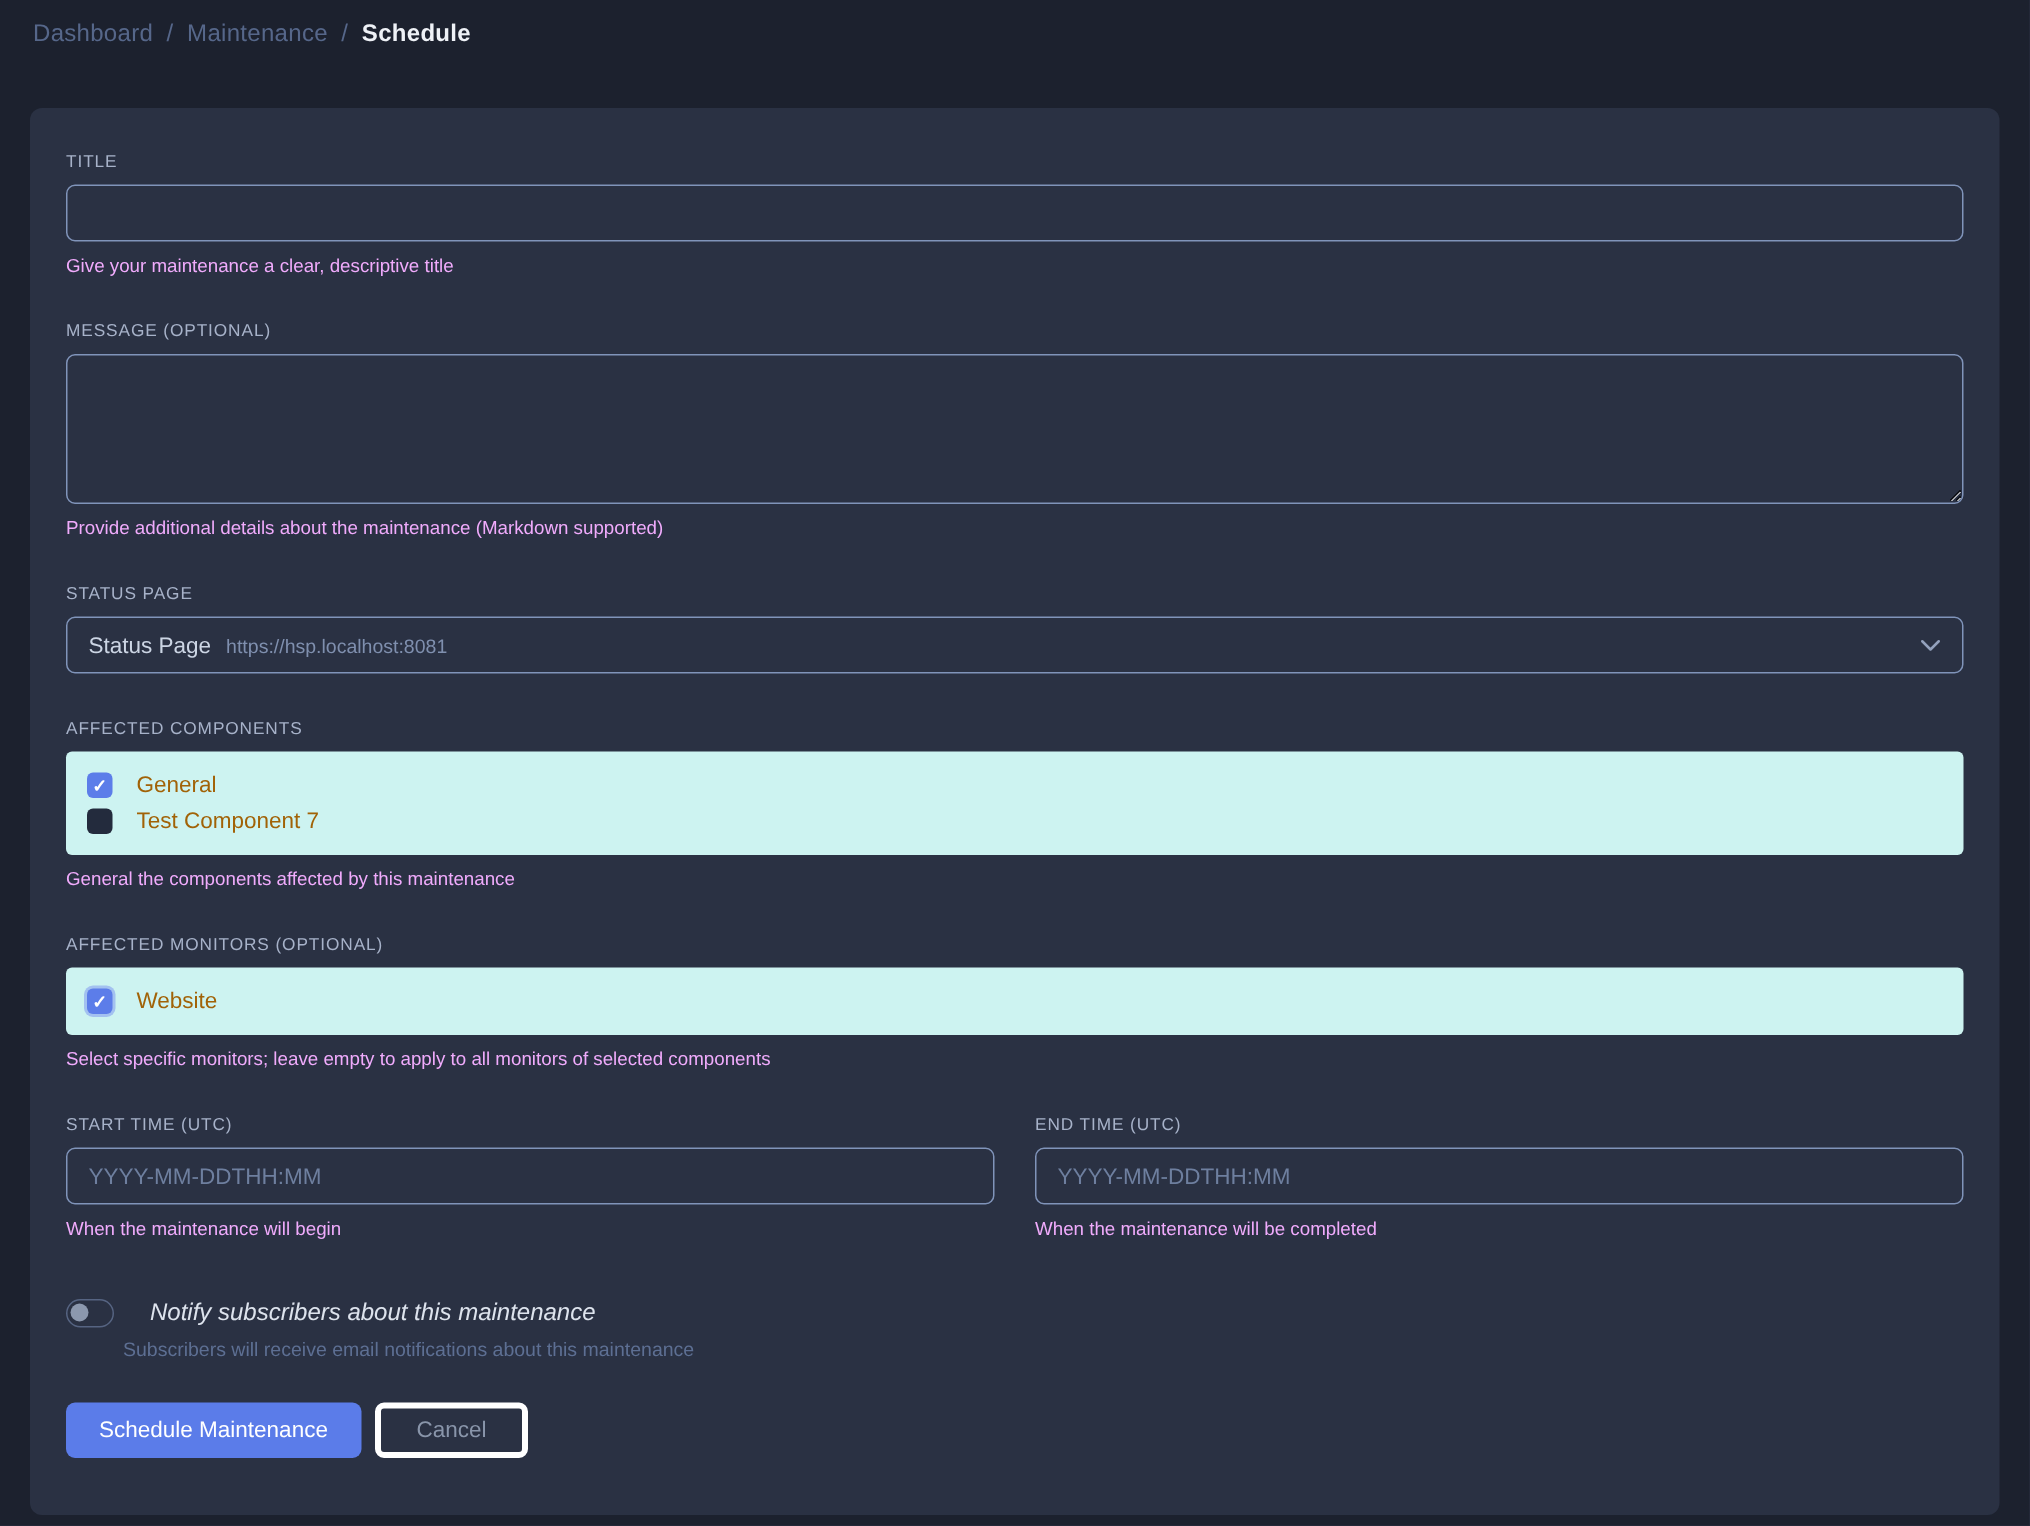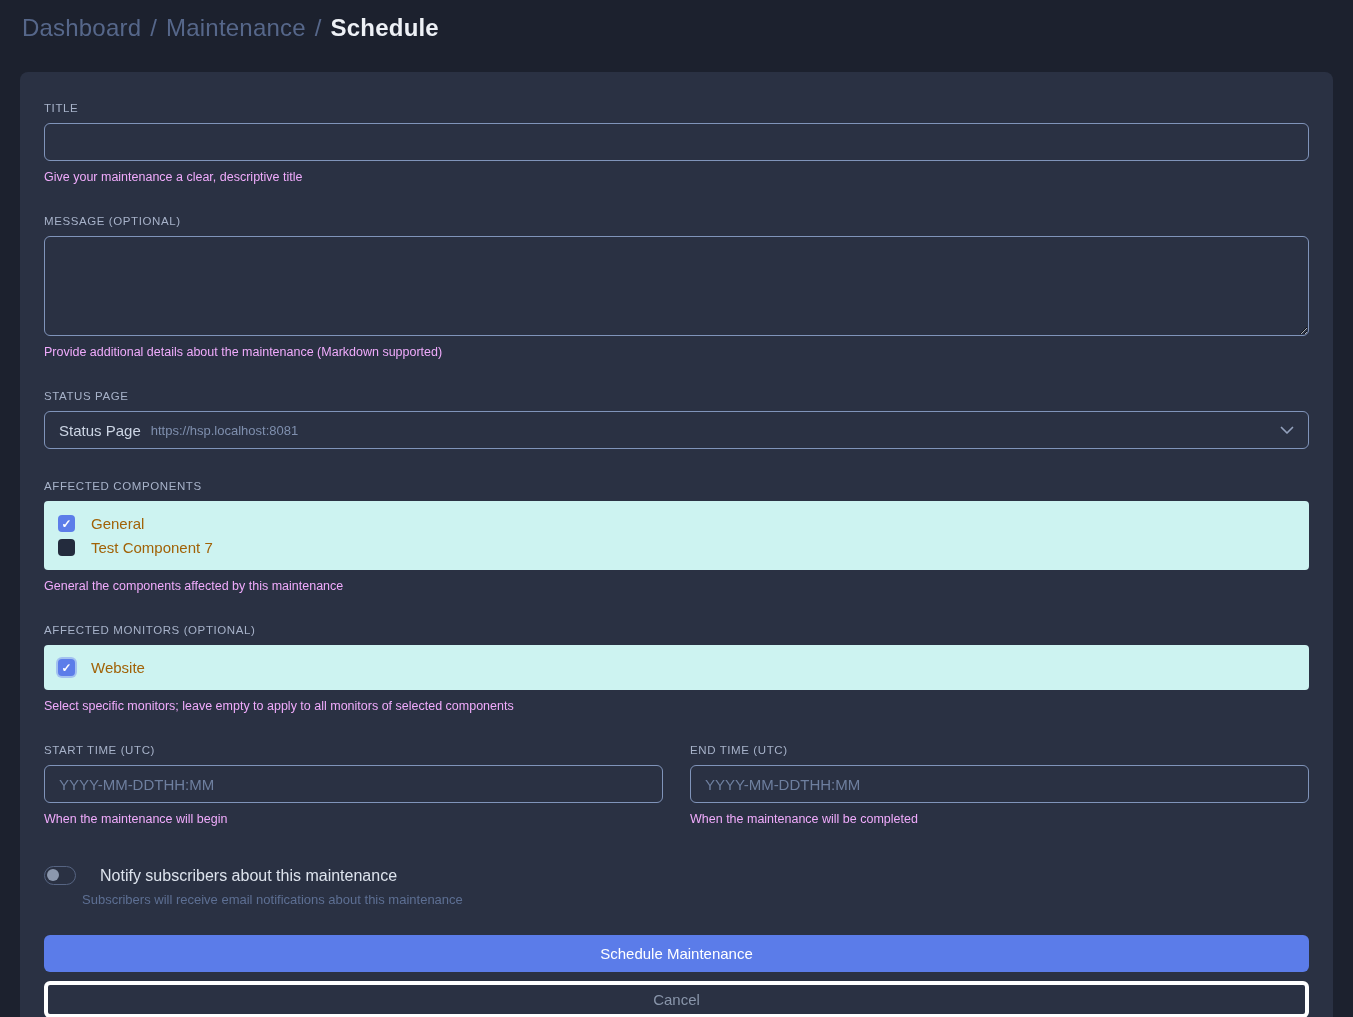--- a/index.html
+++ b/index.html
@@ -6,21 +6,21 @@
   html,body { width:1353px; height:1017px; }
   body {
     background:#1c212e;
     font-family:"Liberation Sans", sans-serif;
     color:#dce2ec;
     overflow:hidden;
   }
 
   
   .topbar { padding:14px 22px 0 22px; height:36px; }
-  .breadcrumb { font-size:24px; letter-spacing:.2px; display:flex; align-items:baseline; gap:9px; }
+  .breadcrumb { font-size:16px; letter-spacing:.2px; display:flex; align-items:baseline; gap:9px; }
   .bc-link { color:#56678a; cursor:pointer; }
   .bc-sep  { color:#56678a; }
   .bc-current { color:#eef1f6; font-weight:700; }
 
   
   .card {
     margin:36px 20px 16px 20px;
     background:#2a3143;
     border-radius:8px;
     padding:30px 24px 38px 24px;
@@ -87,41 +87,41 @@
   .checkbox.checked .tick { display:block; }
   .checkbox.focus-ring.checked { box-shadow:0 0 0 2px rgba(140,166,240,.65); }
   .check-label { margin-left:16px; font-size:15px; color:#a16207; }
 
   
   .two-col { display:flex; gap:27px; margin-bottom:40px; }
   .col { flex:1 1 0; }
 
   
   .toggle-section { margin-bottom:28px; }
-  .toggle-row { display:flex; align-items:center; }
+  .toggle-row { display:flex; align-items:center;font-style:italic; }
   .toggle {
     width:32px; height:19px;
     border:1.5px solid #566482;
     border-radius:10px;
     position:relative;
     cursor:pointer;
     flex:0 0 auto;
   }
   .toggle .knob {
     width:12px; height:12px;
     border-radius:50%;
     background:#8c98ae;
     position:absolute; top:2px; left:2px;
     transition:left .15s;
   }
   .toggle-label { margin-left:24px; font-size:16px; color:#dde3ed; }
   .toggle-helper { margin-left:38px; margin-top:7px; font-size:13px; color:#5d6f93; }
 
   
-  .actions { display:flex; gap:9px;flex-direction:column; }
+  .actions { display:flex; gap:9px; }
   .btn {
     height:37px;
     border-radius:6px;
     font-family:"Liberation Sans", sans-serif;
     font-size:15px;
     cursor:pointer;
   }
   .btn-primary {
     background:#5b7ce9;
     border:none;

